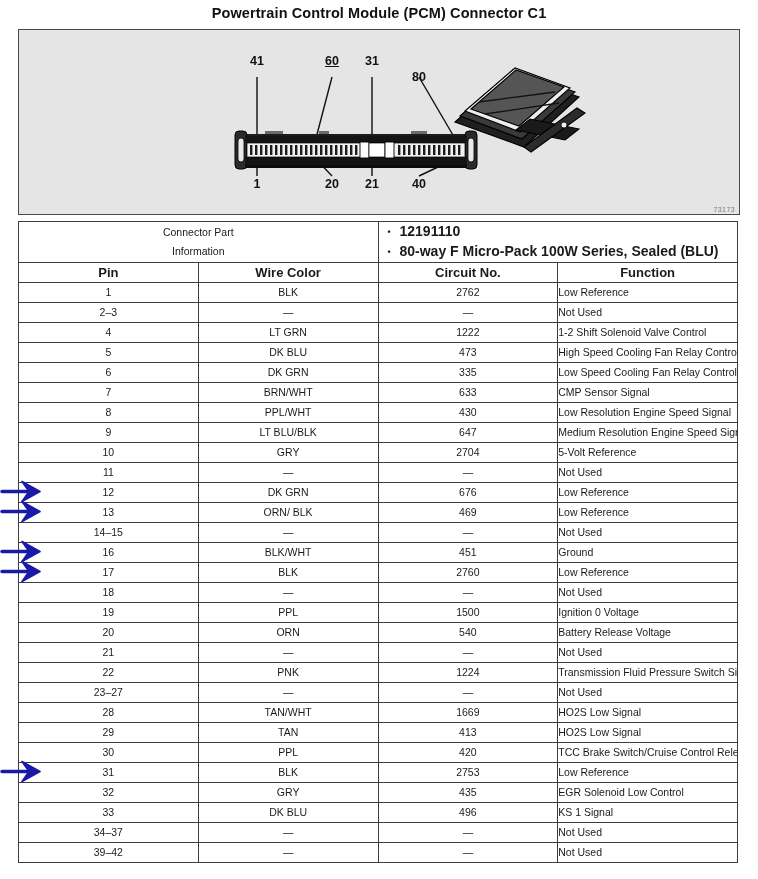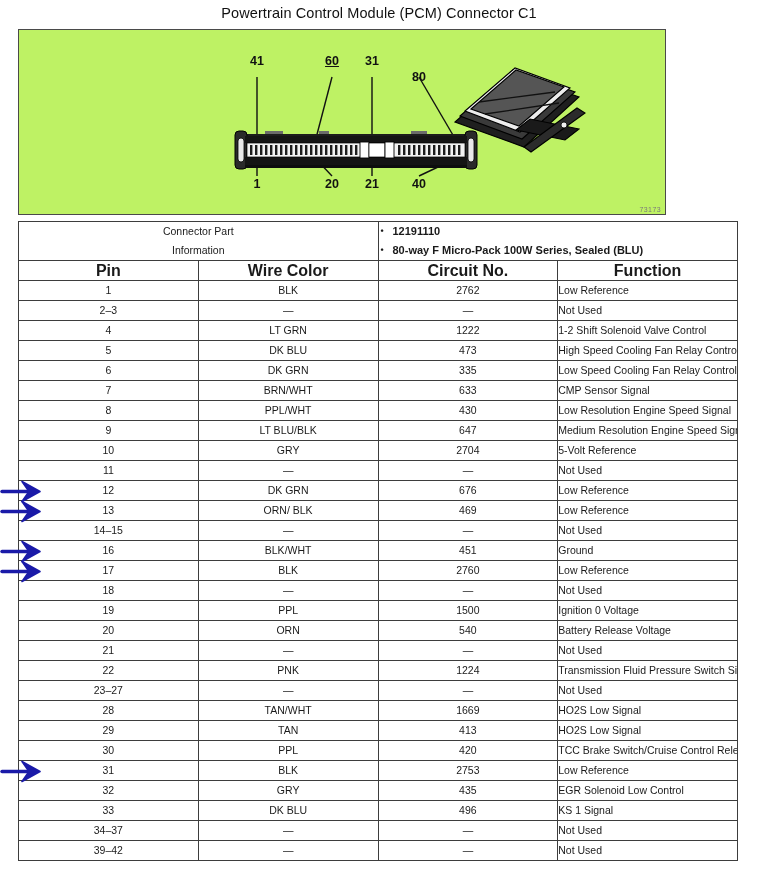--- a/index.html
+++ b/index.html
@@ -10,29 +10,29 @@
     position:relative;
     overflow:hidden;
     -webkit-font-smoothing:antialiased;
   }
   .page{position:relative;width:758px;height:879px;}
 
   
   .title{
     position:absolute;left:0;top:5px;width:758px;
     text-align:center;
-    font-size:14.5px;font-weight:normal;color:#111;
+    font-size:14.5px;font-weight:bold;color:#111;
     letter-spacing:.1px;
   }
 
   
   .figure-box{
-    position:absolute;left:18px;top:29px;width:648px;height:186px;
+    position:absolute;left:18px;top:29px;width:722px;height:186px;
     border:1.5px solid #4a4a4a;
-    background:#bef264;
+    background:#e5e5e5;
     box-sizing:border-box;
   }
   .fig-ref{
     position:absolute;right:4px;bottom:1px;
     font-size:7px;color:#7a7a7a;letter-spacing:.4px;
   }
 
   
   .conn-wrap{position:absolute;left:0;top:0;width:720px;height:186px;}
 
@@ -58,36 +58,37 @@
     font-weight:normal;
     box-sizing:border-box;
     overflow:hidden;
     white-space:nowrap;
   }
   .c-pin{width:60px;text-align:center;}
   .c-wire{width:120px;text-align:center;}
   .c-cir{width:87px;text-align:center;}
   .c-fun{width:453px;text-align:left;padding-left:6px;}
 
-  .hdr td{font-weight:bold;font-size:16px;text-align:center;}
+  .hdr td{font-weight:bold;font-size:13px;text-align:center;}
   .hdr .c-fun{text-align:center;padding-left:0;}
 
   .cpi-label{
     text-align:center;font-weight:bold;font-size:10.5px;
     line-height:14px;
     height:42px;
   }
   .cpi-label span{display:block;}
   .cpi-body{
     text-align:left;padding:4px 0 4px 8px;height:42px;
     line-height:17px;
   }
   .cpi-body .bullet{
-    display:block;font-size:11px;font-weight:bold;color:#1a1a1a;
+    display:block;font-size:14px;font-weight:bold;color:#1a1a1a;
     padding-left:2px;
+    margin-left:7px;
   }
   .cpi-body .bullet::before{
     content:"\2022";
     display:inline-block;
     width:12px;
     font-size:9px;
     vertical-align:1px;
   }
 
   

